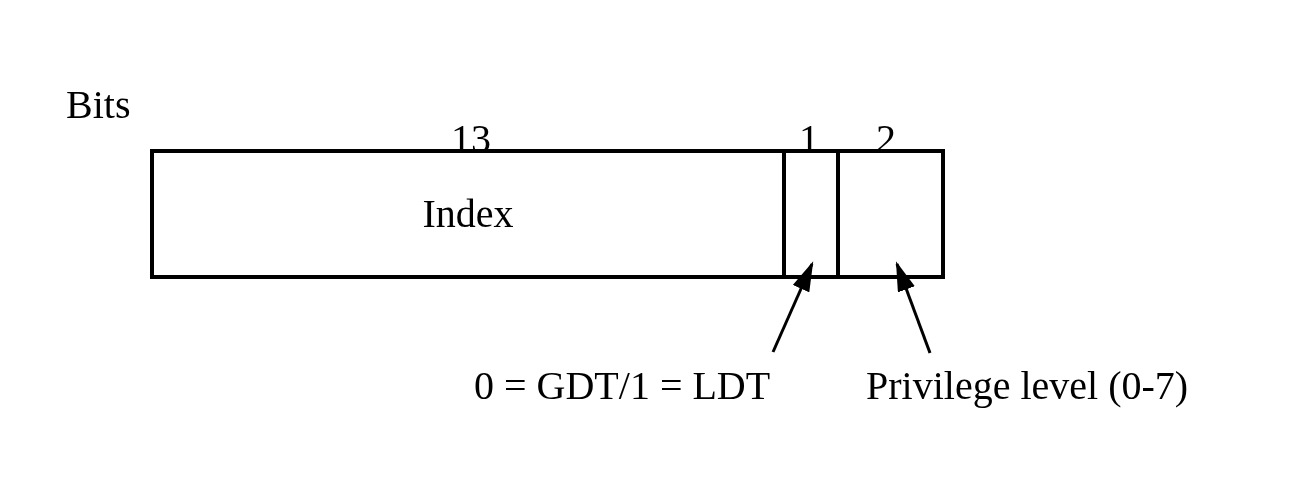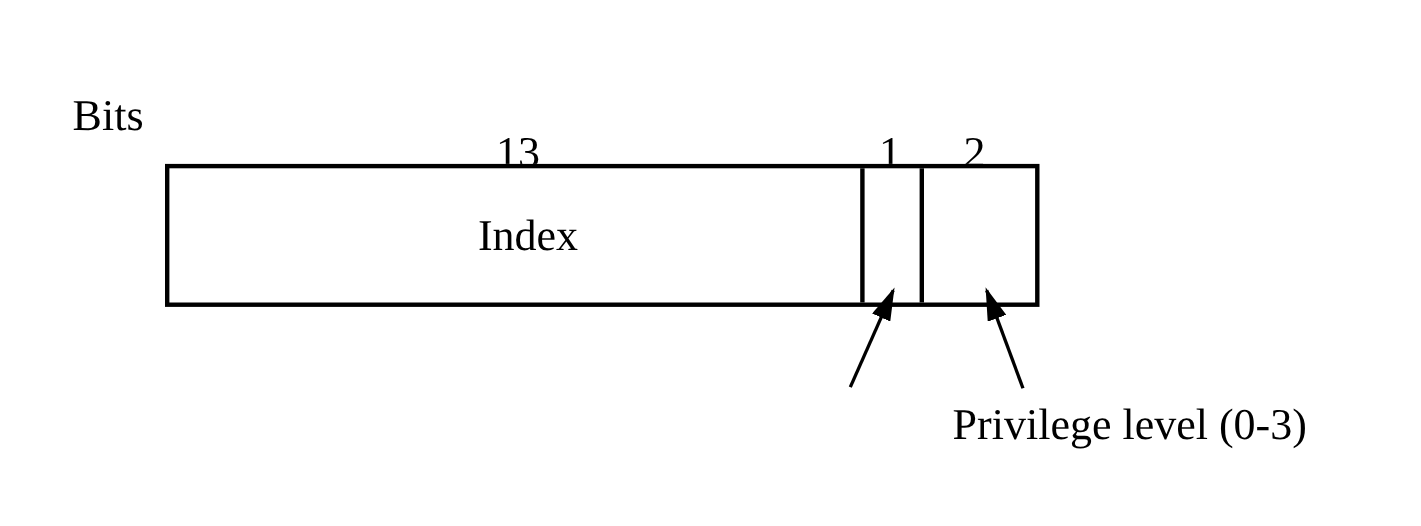--- a/index.html
+++ b/index.html
@@ -41,21 +41,21 @@
     background: #ffffff;
   }
   .cell {
     position: absolute;
     top: 0;
     height: 100%;
     display: flex;
     align-items: center;
     justify-content: center;
   }
-  .cell-index { left: 0;     width: 628px; margin-left: 12px; }
+  .cell-index { left: 0;     width: 628px; }
   .cell-ti    { left: 632px; width: 50px;  }
   .cell-rpl   { left: 686px; right: 0;     }
   .cell-label {
     font-size: 40px;
     line-height: 1;
     white-space: nowrap;
   }
   .divider {
     position: absolute;
     top: 0;
@@ -101,16 +101,17 @@
   <svg class="arrows" width="230" height="125" viewBox="0 0 230 125">
     <defs>
       <marker id="ah" markerWidth="10" markerHeight="6" refX="9" refY="3" orient="auto">
         <polygon points="0 0, 10 3, 0 6" fill="#000000"></polygon>
       </marker>
     </defs>
     <line x1="43" y1="107" x2="82" y2="19" stroke="#000000" stroke-width="3" marker-end="url(#ah)"></line>
     <line x1="200" y1="108" x2="167" y2="19" stroke="#000000" stroke-width="3" marker-end="url(#ah)"></line>
   </svg>
 
+  <span class="lbl gdt-label">0 = GDT/1 = LDT</span>
 
-  <span class="lbl priv-label">Privilege level (0-3)</span>
+  <span class="lbl priv-label">Privilege level (0-7)</span>
 
 </div>
 
 </body></html>

